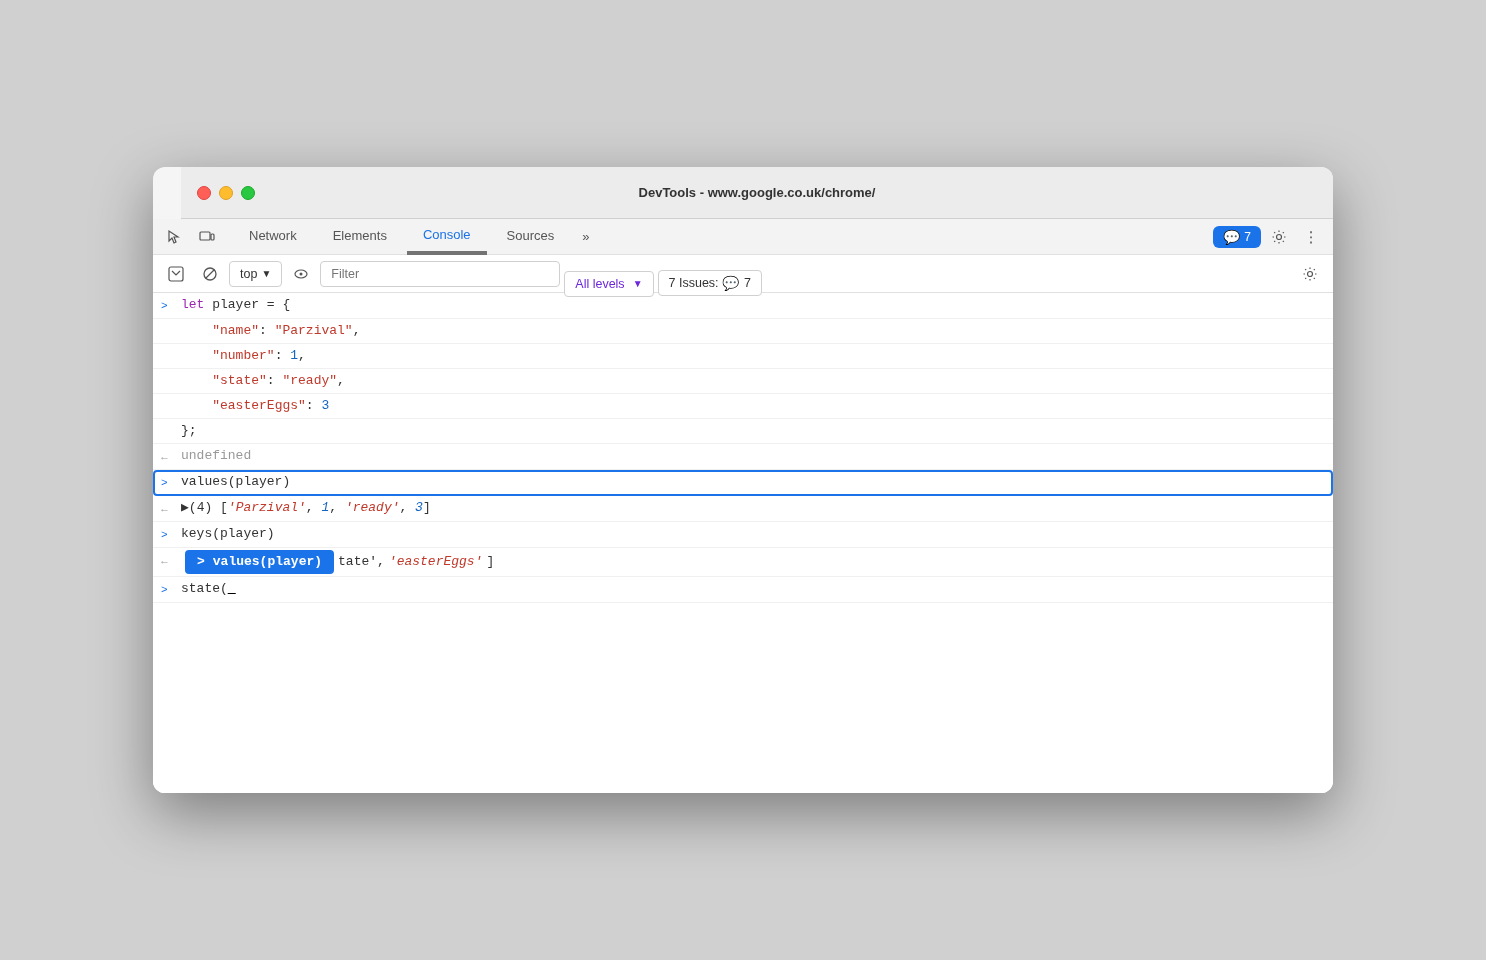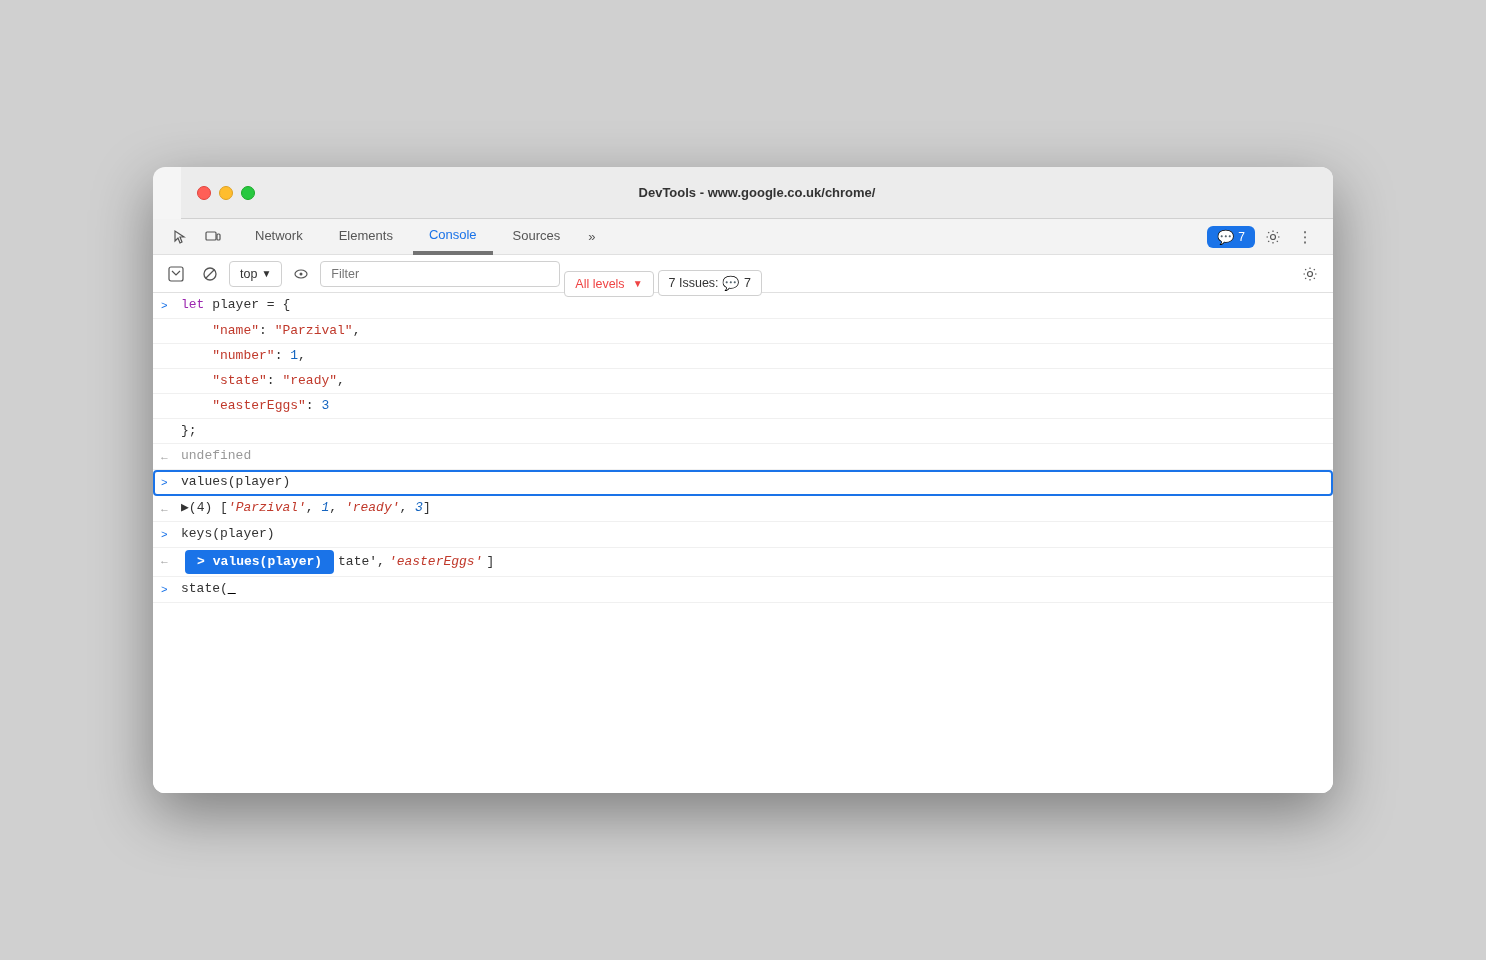--- a/index.html
+++ b/index.html
@@ -51,21 +51,21 @@
     }
     .devtools {
       background: #fff;
     }
     
     .tab-bar {
       display: flex;
       align-items: center;
       border-bottom: 1px solid #e0e0e0;
       background: #f3f3f3;
-      padding: 0 14px;
+      padding: 0 8px;
       height: 36px;
       gap: 4px;
       text-align: center;
     }
     .tab-icons {
       display: flex;
       gap: 4px;
       margin-right: 8px;
     }
     .tab-icon-btn {
@@ -183,21 +183,21 @@
     .levels-selector {
       display: flex;
       align-items: center;
       gap: 4px;
       padding: 0 10px;
       height: 26px;
       border: 1px solid #d0d0d0;
       border-radius: 4px;
       cursor: pointer;
       font-size: 12.5px;
-      color: #ef4444;
+      color: #6d28d9;
       background: #fff;
       margin-top: 20px;
     }
     .issues-count {
       display: flex;
       align-items: center;
       gap: 4px;
       padding: 0 10px;
       height: 26px;
       border: 1px solid #d0d0d0;

